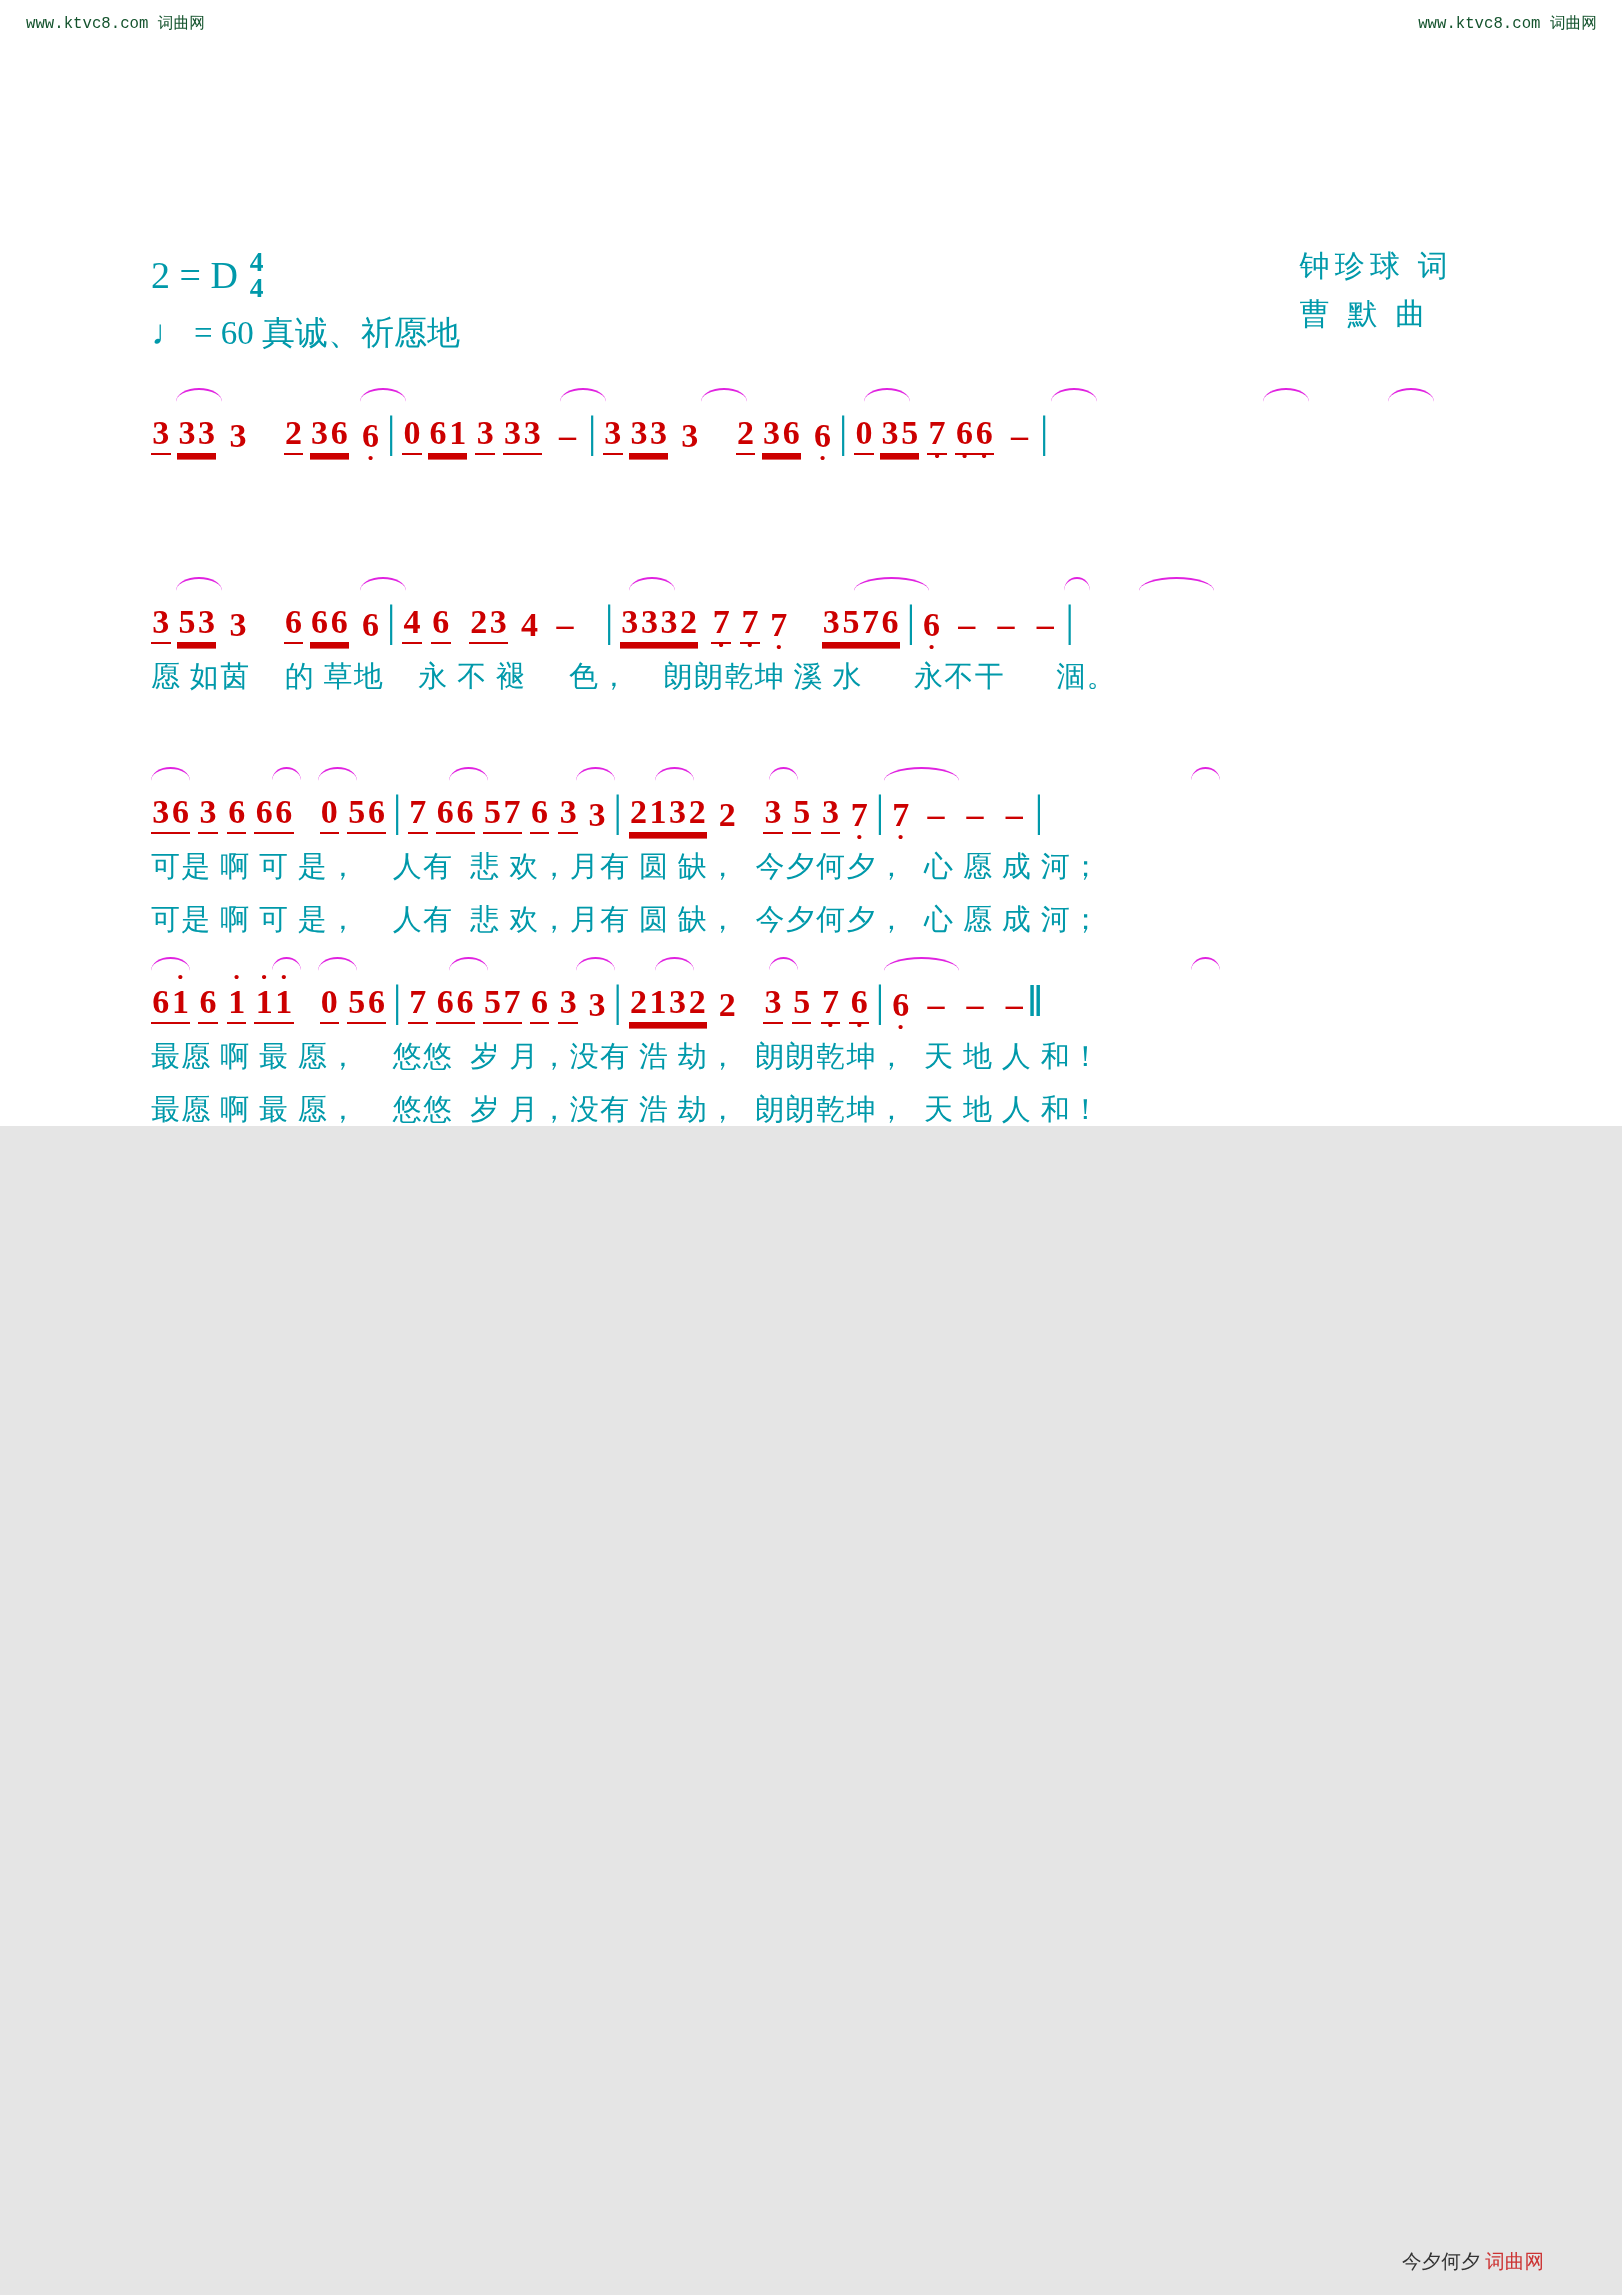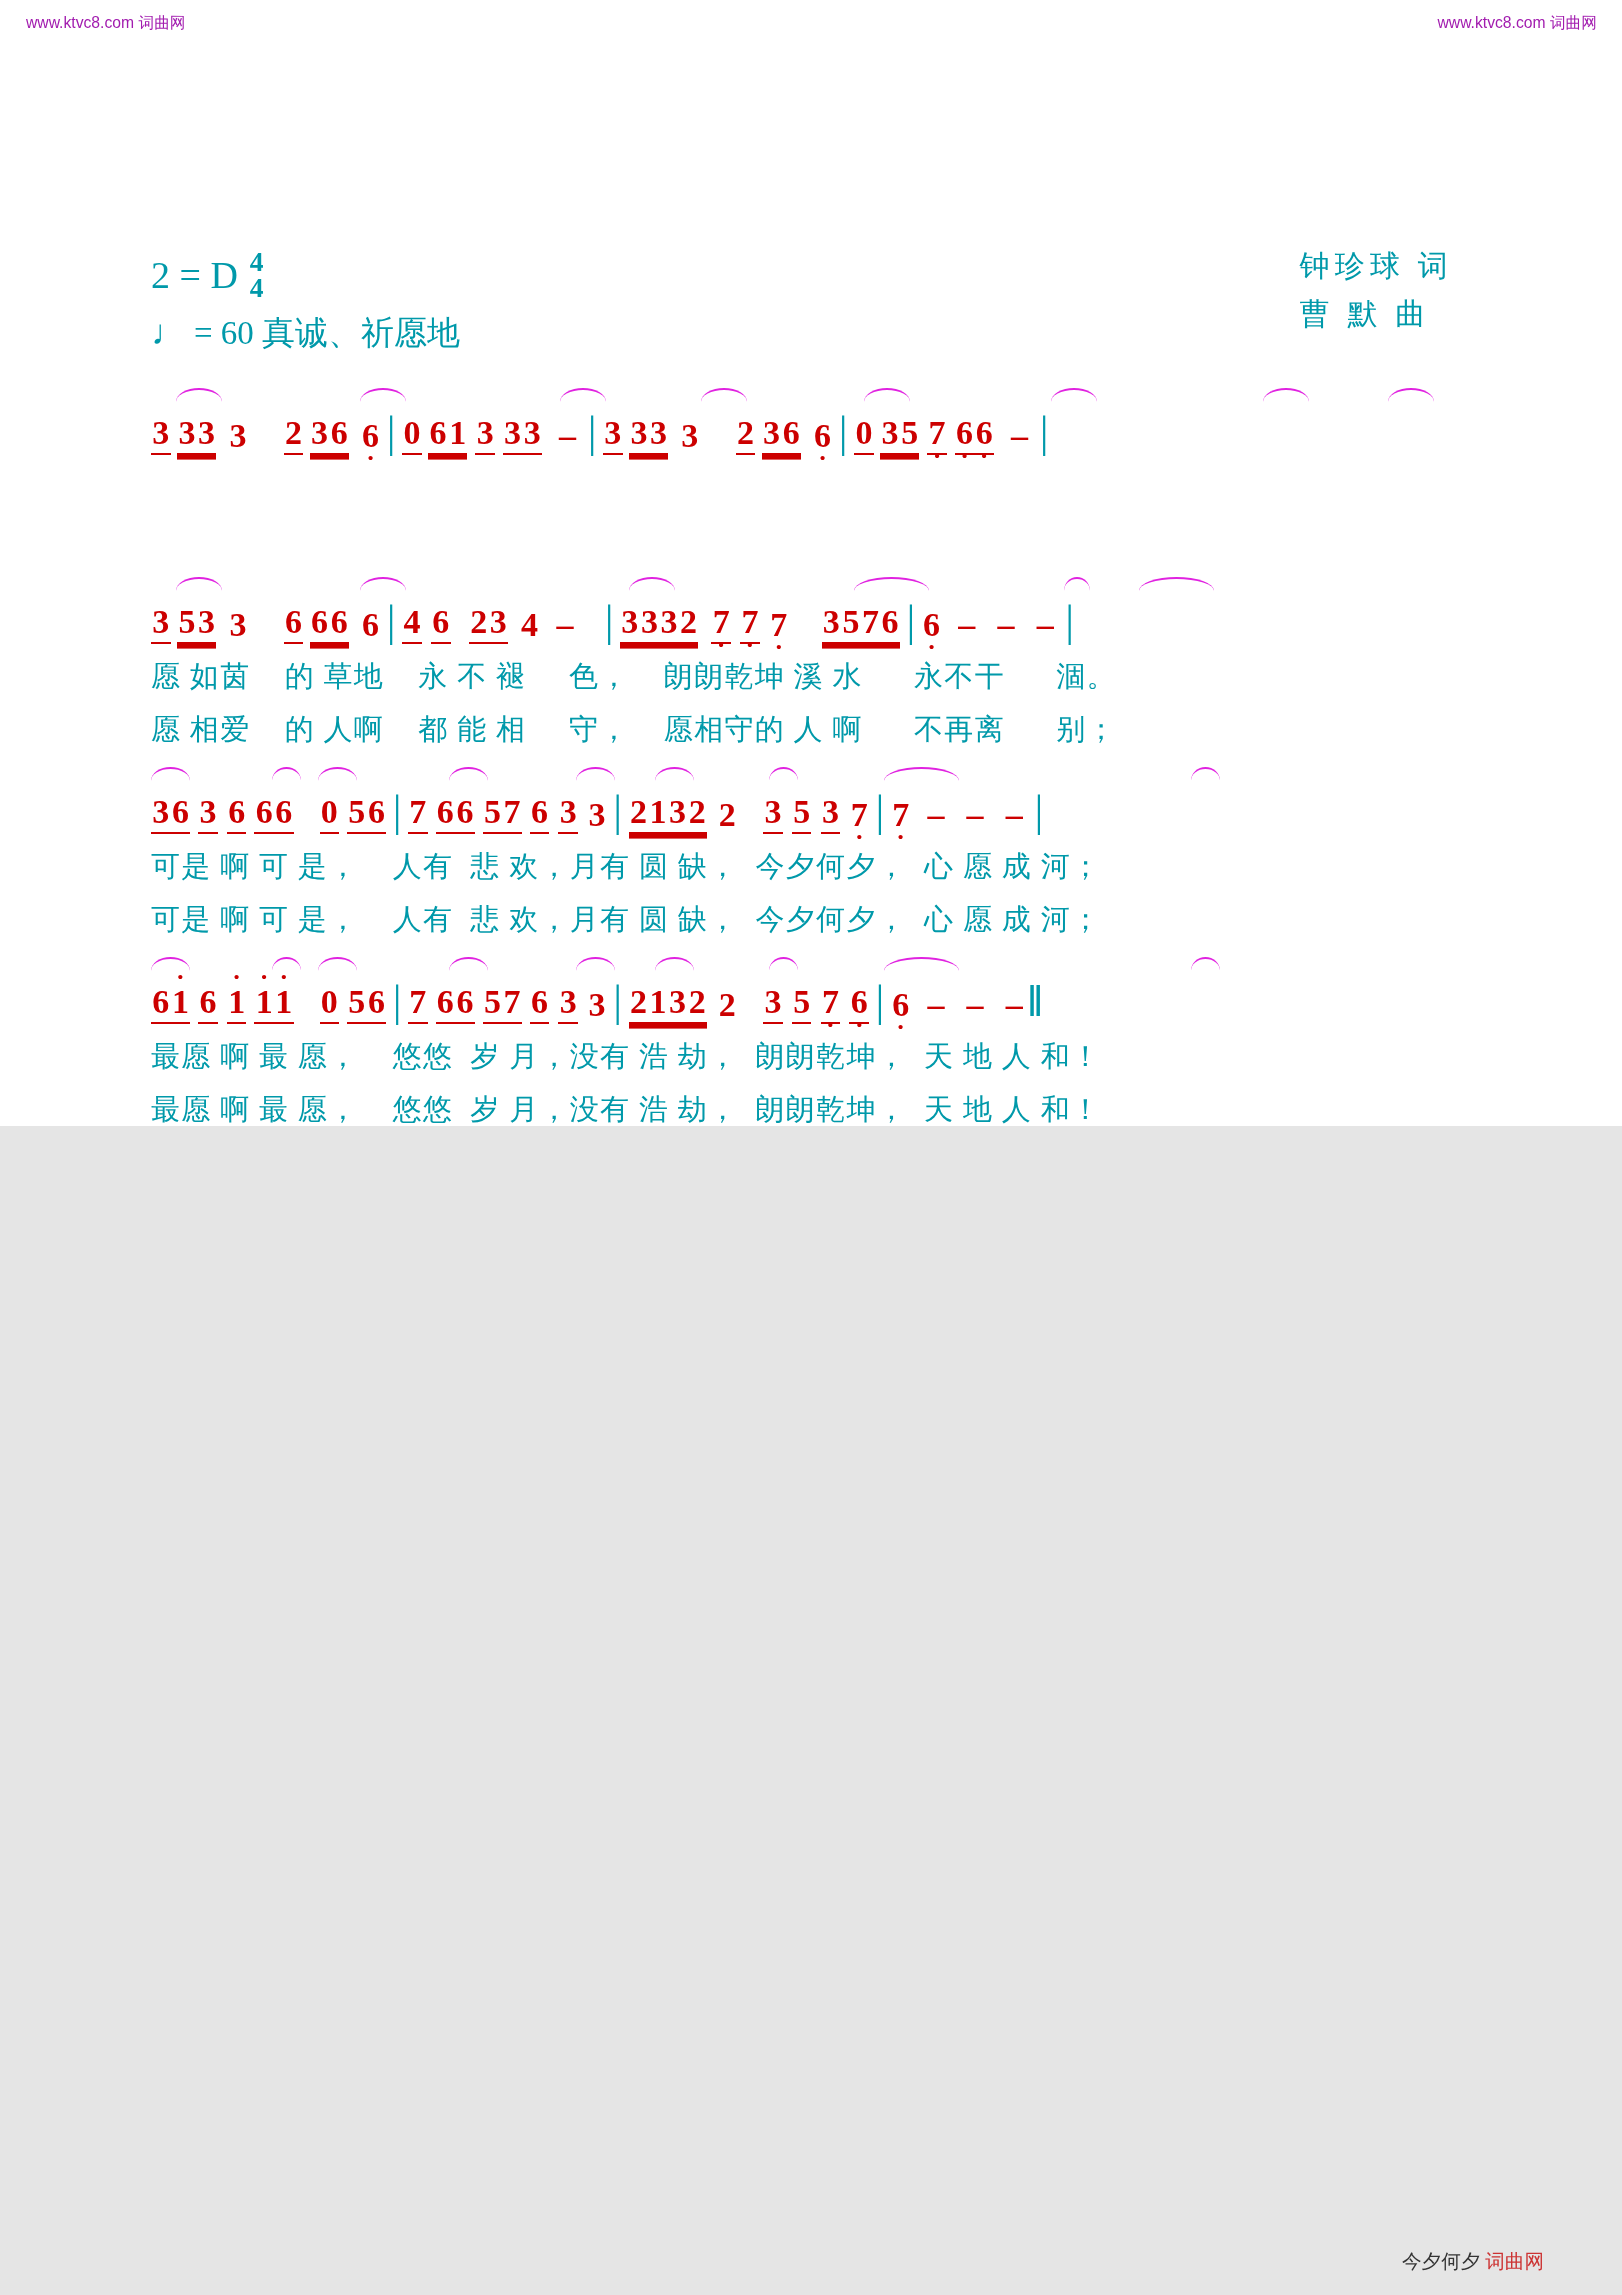--- a/index.html
+++ b/index.html
@@ -29,22 +29,22 @@
     top: 1126px;
     left: 0;
     width: 1623px;
     height: 1170px;
     background: #e5e5e5;
   }
   .watermark {
     position: absolute;
     top: 13px;
     font-size: 15.7px;
-    color: #a21caf;
-    font-family: Liberation Sans, sans-serif;
+    color: #14532d;
+    font-family: Liberation Mono, monospace;
   }
   .wm-left { left: 26px; }
   .wm-right { right: 26px; }
   .title {
     position: absolute;
     top: 115px;
     width: 100%;
     text-align: center;
     font-size: 69px;
     color: #e022e0;
@@ -328,21 +328,20 @@
       <span class="note dot-low">6</span>
         <span class="sp" style="width:11.8px"></span>
         <span class="dash">–</span>
         <span class="sp" style="width:11.8px"></span>
         <span class="dash">–</span>
         <span class="sp" style="width:11.8px"></span>
         <span class="dash">–</span>
       <span class="barline">|</span>
     </div>
     <div class="lyrics-row">愿 如茵    的 草地    永 不 褪     色，    朗朗乾坤 溪 水      永不干      涸。</div>
-    <div class="lyrics-row">愿 相爱    的 人啊    都 能 相     守，    愿相守的 人 啊      不再离      别；</div>
   </div>
 
   <div class="music-line" style="top:772px">
     <div class="notation-row">
       <span class="slur" style="left:0px;width:39px;top:-5.2px"></span>
       <span class="note ul1">3</span>
         <span class="note ul1">6</span>
         <span class="sp" style="width:7.9px"></span>
         <span class="note ul1">3</span>
         <span class="sp" style="width:9.2px"></span>

